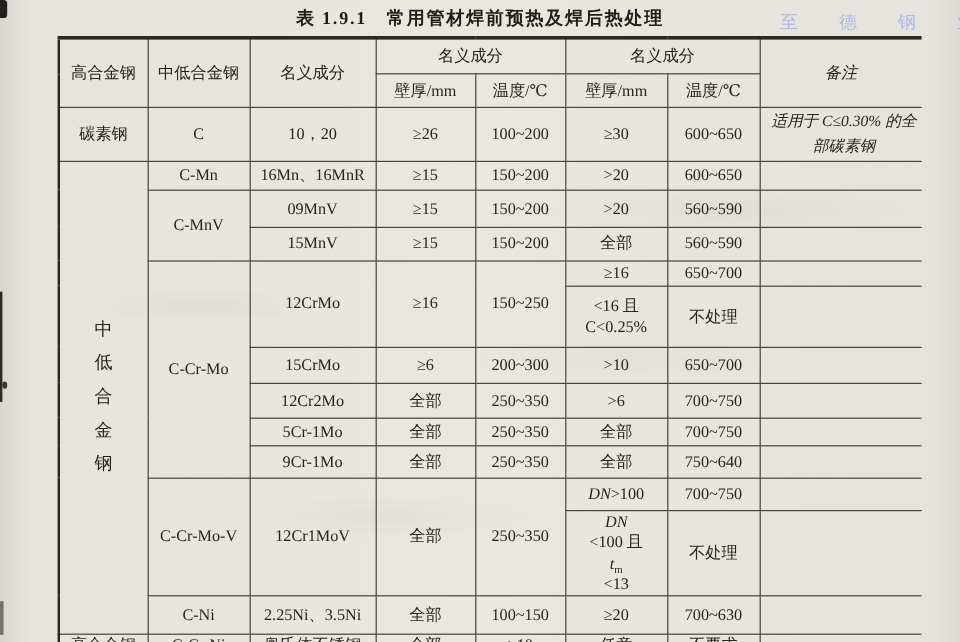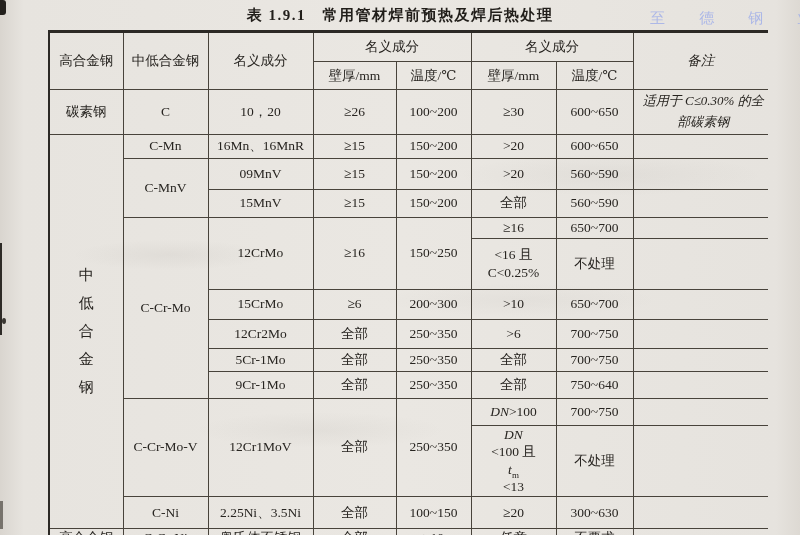--- a/index.html
+++ b/index.html
@@ -208,21 +208,21 @@
       <td>不处理</td>
       <td class="last"></td>
     </tr>
 
     <tr style="height:32px">
       <td>C-Ni</td>
       <td>2.25Ni、3.5Ni</td>
       <td>全部</td>
       <td>100~150</td>
       <td>≥20</td>
-      <td>300~630</td>
+      <td>700~630</td>
       <td class="last"></td>
     </tr>
 
     <tr style="height:20px">
       <td>高合金钢</td>
       <td>C-Cr-Ni</td>
       <td>奥氏体不锈钢</td>
       <td>全部</td>
       <td>&gt;10</td>
       <td>任意</td>

